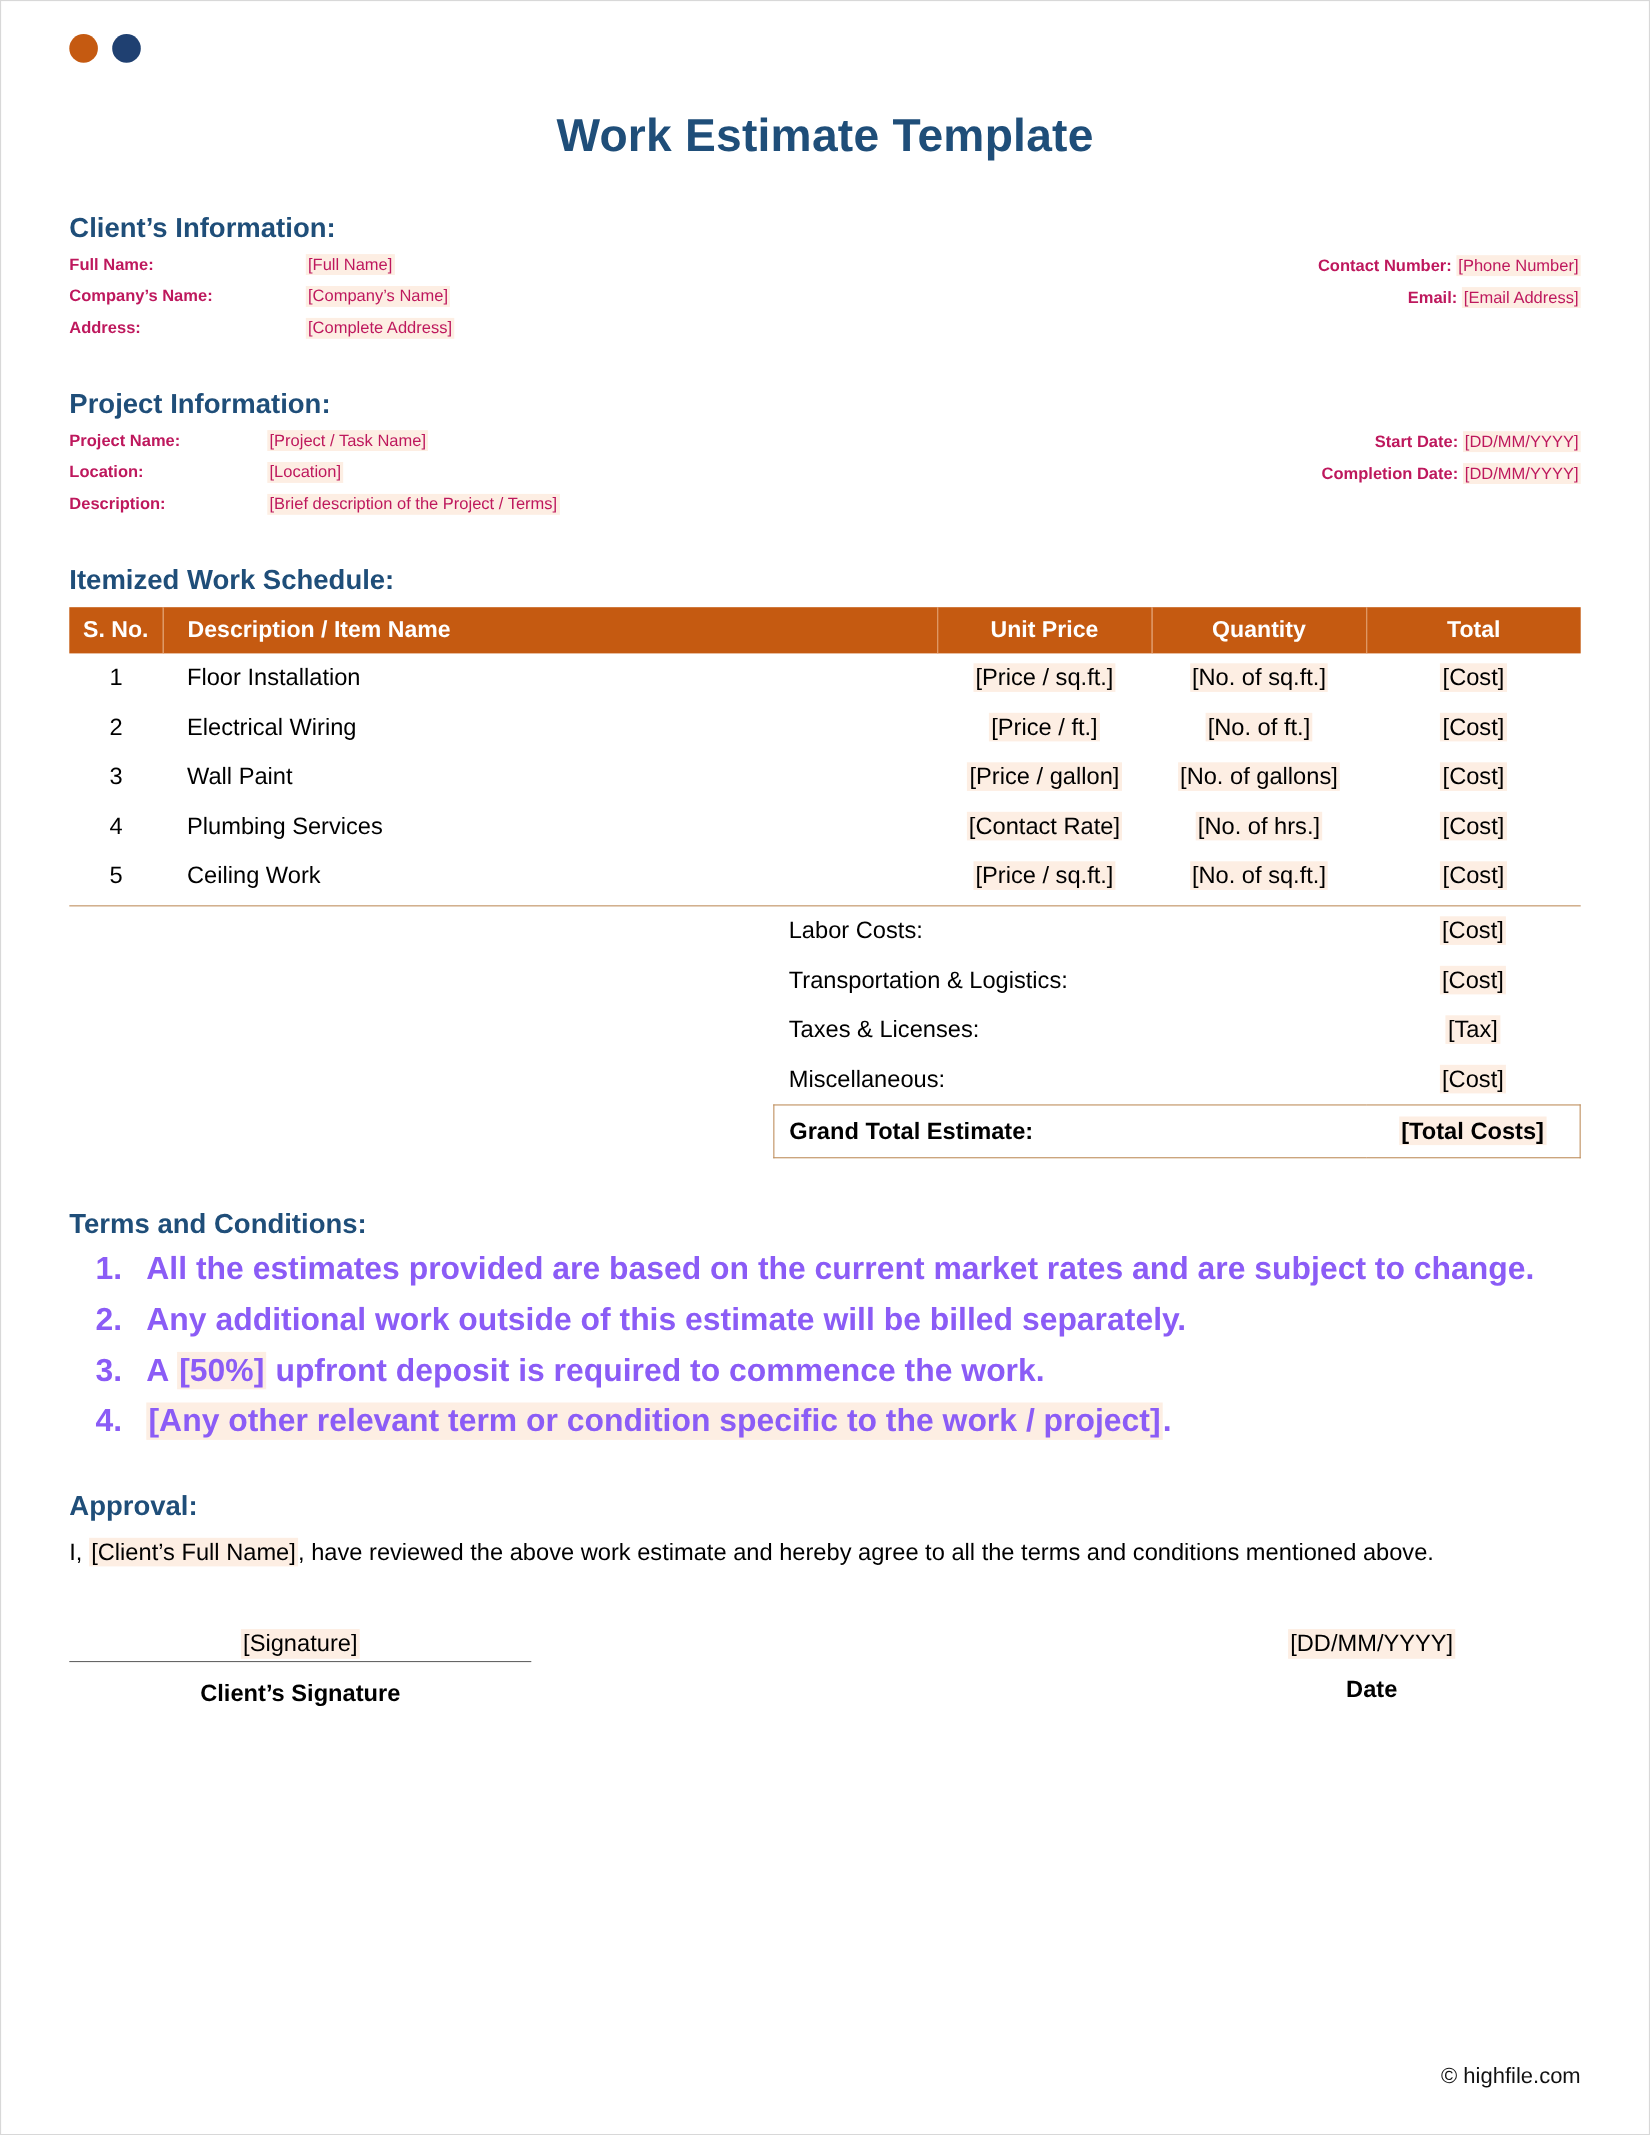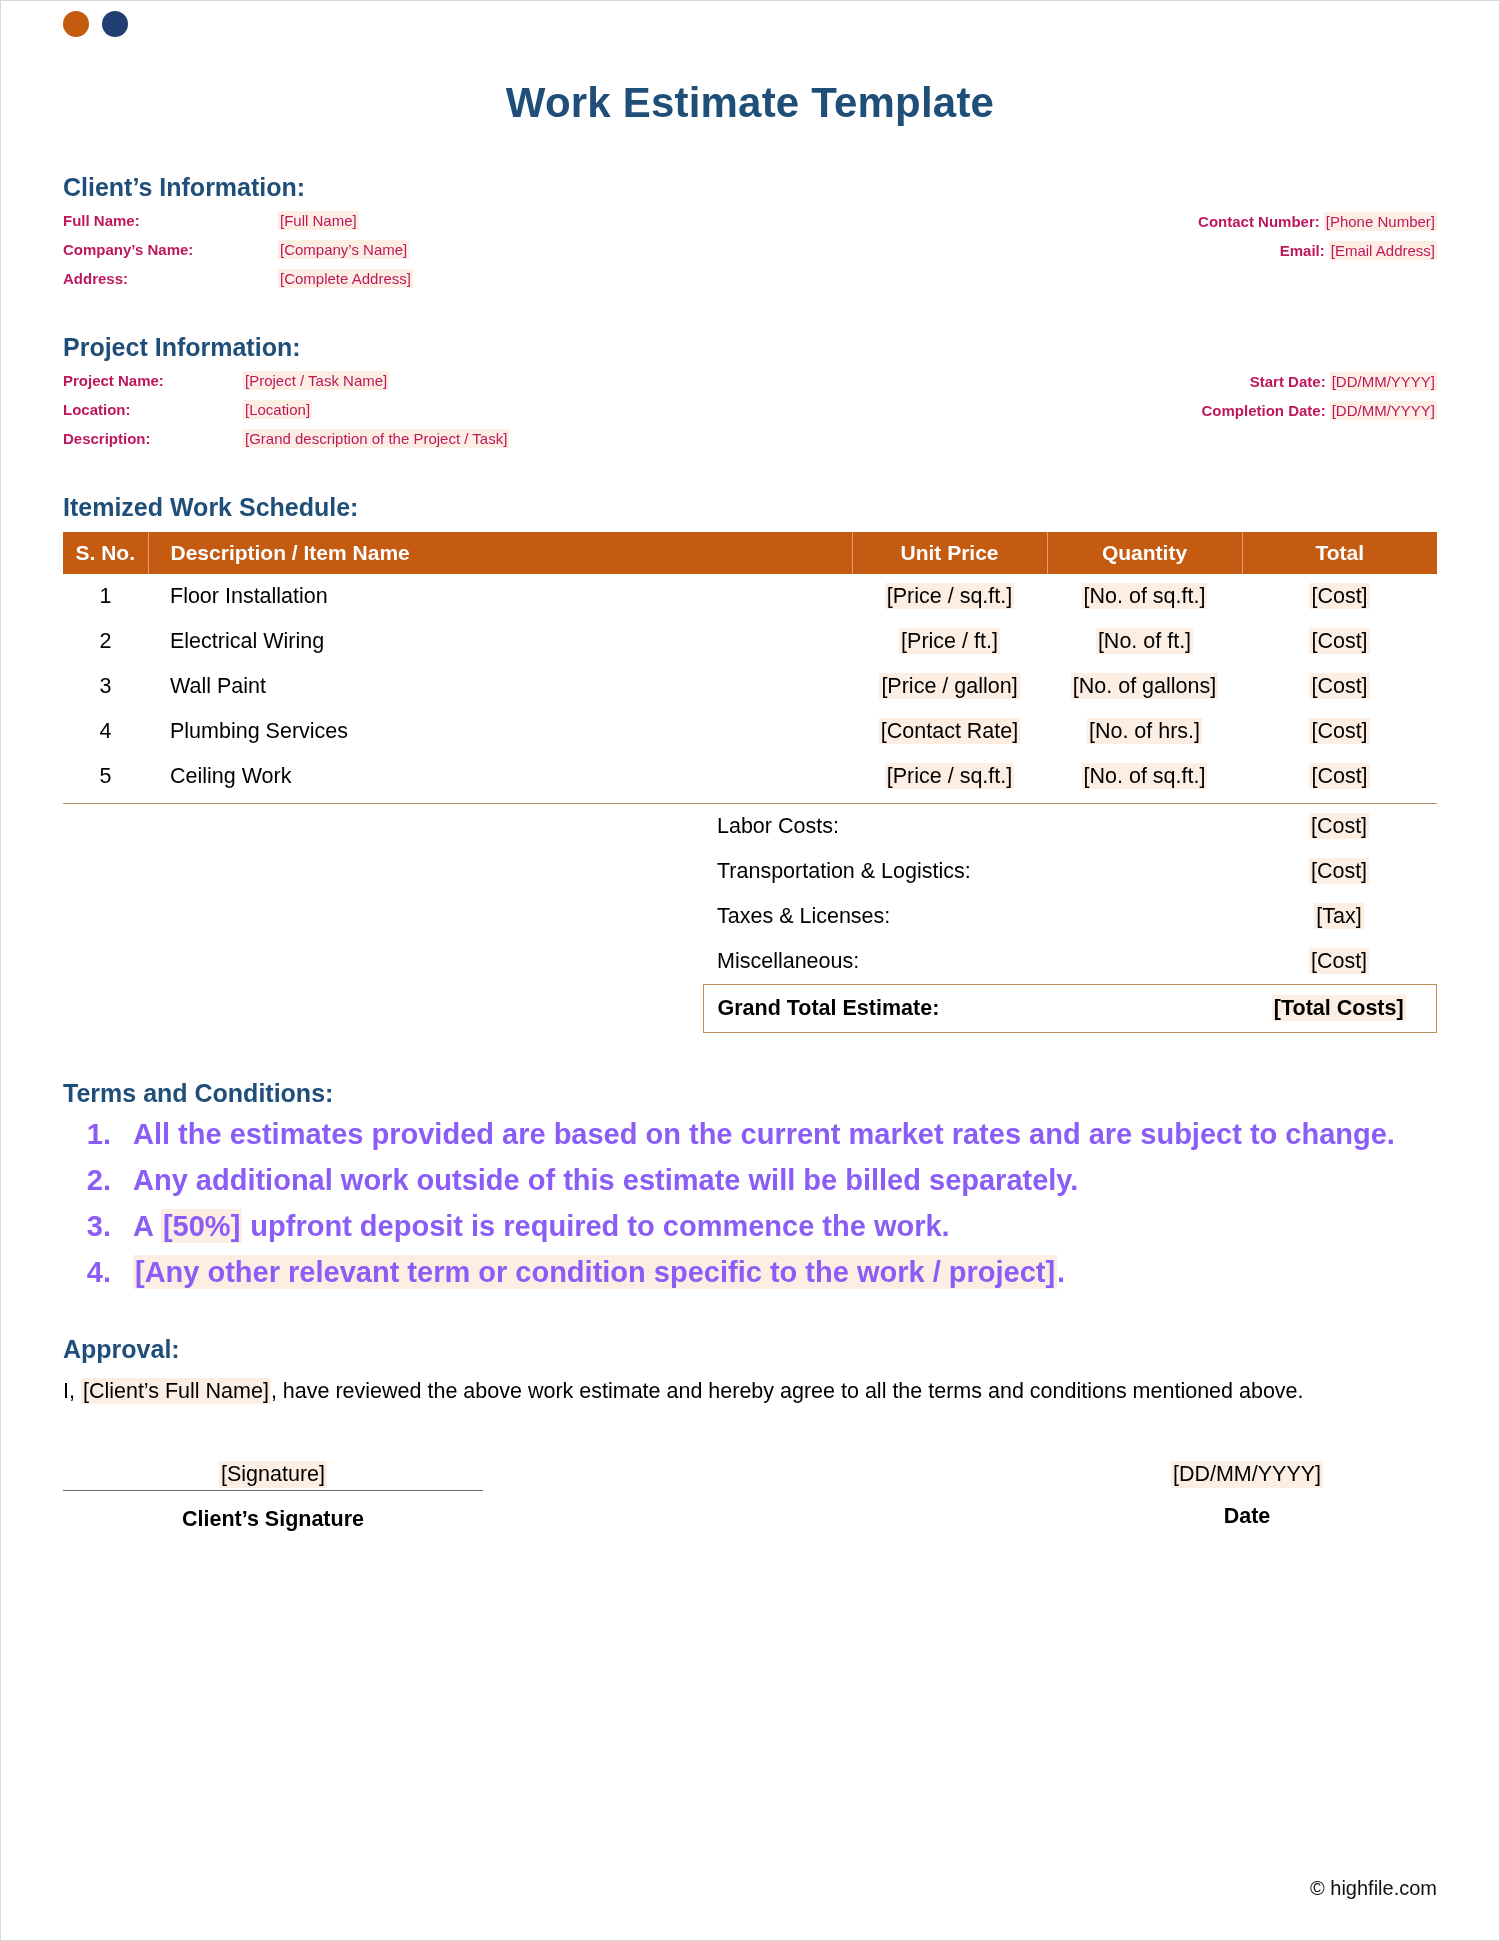--- a/index.html
+++ b/index.html
@@ -14,21 +14,21 @@
   .page {
     position: relative;
     width: 1500px;
     height: 1941px;
     background: #ffffff;
     border: 1px solid #d8d8d8;
     padding: 0;
     overflow: hidden;
   }
   .inner {
-    padding: 8px 62px 0 62px;
+    padding: 28px 62px 0 62px;
   }
 
   
   .dots {
     display: flex;
     gap: 13px;
     align-items: center;
     padding-left: 0px;
     margin-top: 2px;
   }
@@ -267,21 +267,21 @@
       </div>
 
       <div class="lbl">Location:</div>
       <div class="val"><span class="hl">[Location]</span></div>
       <div class="rightpair">
         <span class="lbl">Completion Date:</span>
         <span class="hl">[DD/MM/YYYY]</span>
       </div>
 
       <div class="lbl">Description:</div>
-      <div class="val"><span class="hl">[Grand description of the Project / Task]</span></div>
+      <div class="val"><span class="hl">[Brief description of the Project / Terms]</span></div>
       <div class="spacer"></div>
     </div>
 
     <h2 class="section-heading">Itemized Work Schedule:</h2>
 
     <table class="items">
       <thead>
         <tr>
           <th class="c-sno">S. No.</th>
           <th class="c-desc">Description / Item Name</th>

